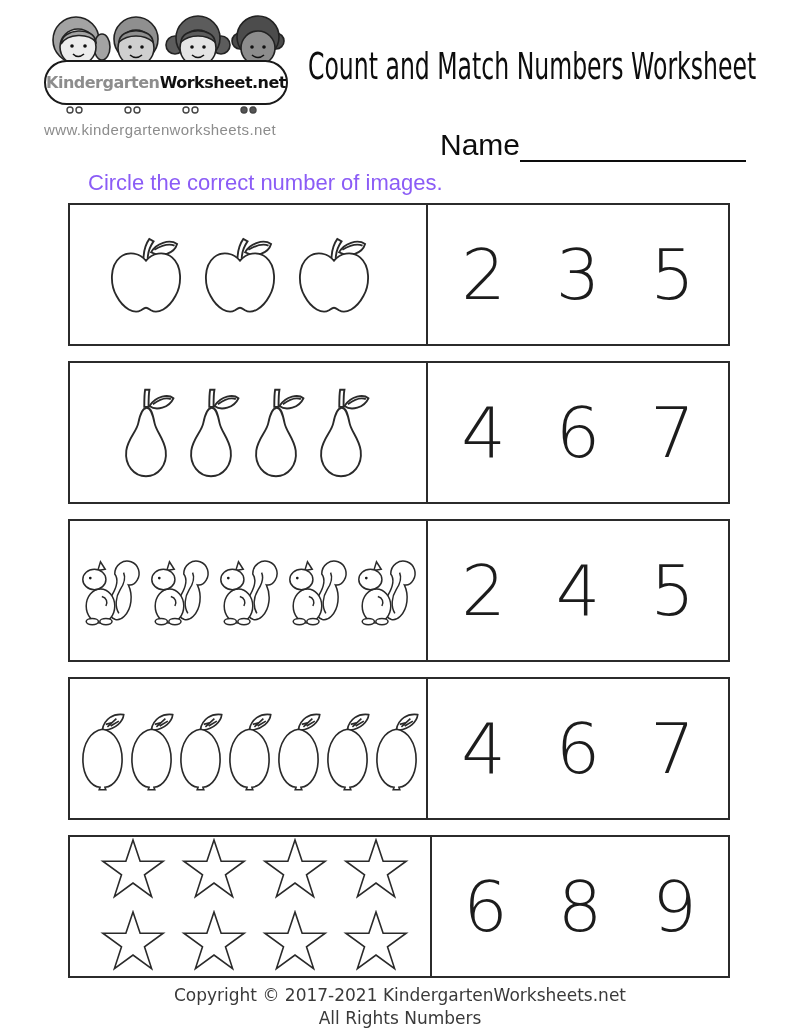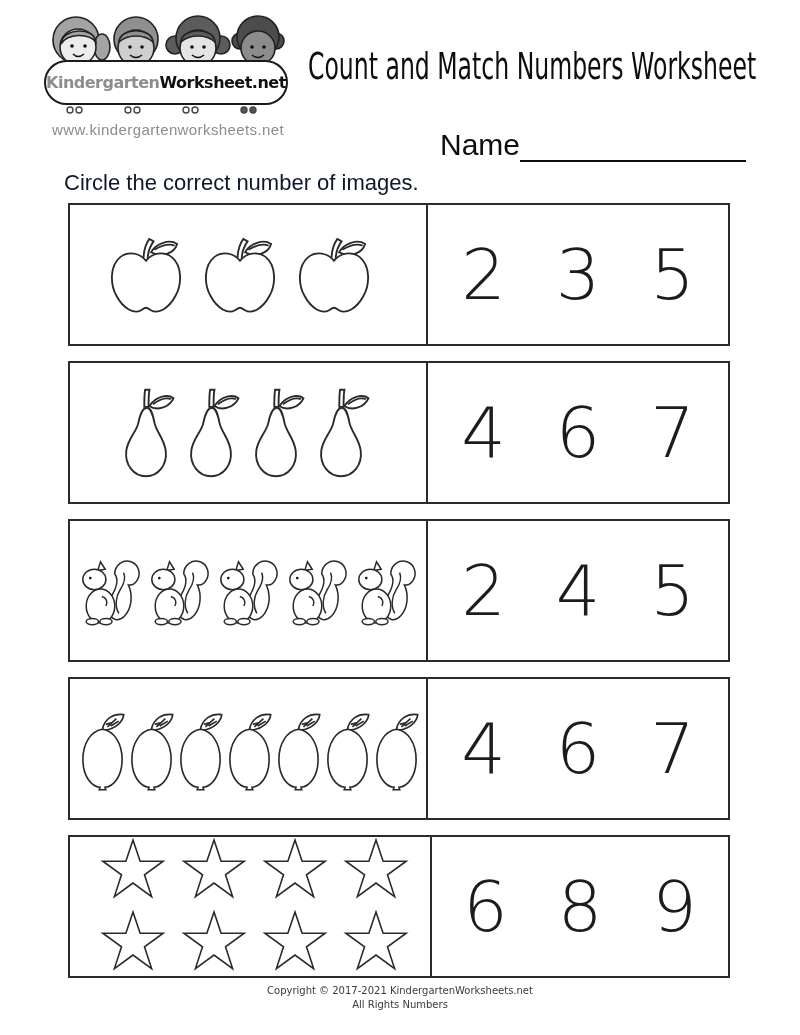--- a/index.html
+++ b/index.html
@@ -4,37 +4,37 @@
 <style>
   html,body{margin:0;padding:0;}
   body{width:800px;height:1035px;background:#ffffff;position:relative;overflow:hidden;
        font-family:"DejaVu Sans",sans-serif;color:#1a1a1a;}
 
   
   .logo{position:absolute;left:42px;top:14px;width:252px;height:128px;}
   .logo-heads{position:absolute;left:0;top:0;width:248px;height:58px;}
   .logo-pill{position:absolute;left:2px;top:46px;width:240px;height:41px;
              border:2.5px solid #1a1a1a;border-radius:23px;background:#fff;
-             display:flex;align-items:center;justify-content:flex-start;white-space:nowrap;z-index:2;}
+             display:flex;align-items:center;justify-content:space-between;white-space:nowrap;z-index:2;}
   .logo-pill span{font-weight:bold;font-size:16px;letter-spacing:-0.5px;}
   .brand-1{color:#8d8d8d;}
   .brand-2{color:#111;}
   .logo-fingers{position:absolute;left:2px;top:91px;width:240px;height:13px;z-index:1;}
   .logo-url{position:absolute;left:2px;top:107px;font-family:"Liberation Sans",sans-serif;
-            font-size:15px;letter-spacing:0.4px;color:#8c8c8c;margin-left:8px;}
+            font-size:15px;letter-spacing:0.4px;color:#8c8c8c;}
 
   
   .page-title{position:absolute;left:308px;top:44px;font-size:38px;font-weight:400;
               white-space:nowrap;transform:scaleX(0.62);transform-origin:left center;color:#0d0d0d;}
   .name-row{position:absolute;left:440px;top:126px;font-family:"Liberation Sans",sans-serif;
             font-size:30px;color:#0d0d0d;display:flex;align-items:flex-end;}
   .name-blank{display:inline-block;width:226px;height:34px;border-bottom:2.5px solid #0d0d0d;}
 
-  .instruction{position:absolute;left:64px;top:170px;font-family:"Liberation Sans",sans-serif;
-               font-size:22px;color:#0f172a;}
+  .instruction{position:absolute;left:88px;top:170px;font-family:"Liberation Sans",sans-serif;
+               font-size:22px;color:#8b5cf6;}
 
   
   .rows{position:absolute;left:68px;top:203px;width:662px;}
   .wrow{box-sizing:border-box;height:143px;margin-bottom:15px;border:2px solid #2b2b2b;
         display:flex;background:#fff;}
   .cell-img{flex:1;display:flex;align-items:center;}
   .cell-nums{width:300px;border-left:2px solid #2b2b2b;display:flex;align-items:center;
              justify-content:center;gap:50px;}
   .num{font-size:70px;font-weight:300;color:#1c1c1c;line-height:1;cursor:pointer;}
 
@@ -47,21 +47,21 @@
   .img-lemon{width:49px;height:87px;}
   .img-star{width:70px;height:66px;margin:3px 11px 3px 0;}
   .cell-apple{padding-left:34px;}
   .cell-pear{padding-left:46px;}
   .cell-squirrel{padding-left:6px;}
   .cell-lemon{padding-left:8px;}
   .cell-star{padding-left:28px;}
 
   
   .footer{position:absolute;left:0;top:984px;width:800px;text-align:center;
-          font-size:10px;color:#3a3a3a;line-height:1.35;}
+          font-size:17px;color:#3a3a3a;line-height:1.35;}
 
   .symdefs{position:absolute;width:0;height:0;overflow:hidden;}
 </style>
 </head>
 <body>
 
 <svg class="symdefs" xmlns="http://www.w3.org/2000/svg" aria-hidden="true">
   <defs>
     <symbol id="sym-apple" viewBox="0 0 100 100">
       <g fill="#fff" stroke="#2a2a2a" stroke-width="2.2">

